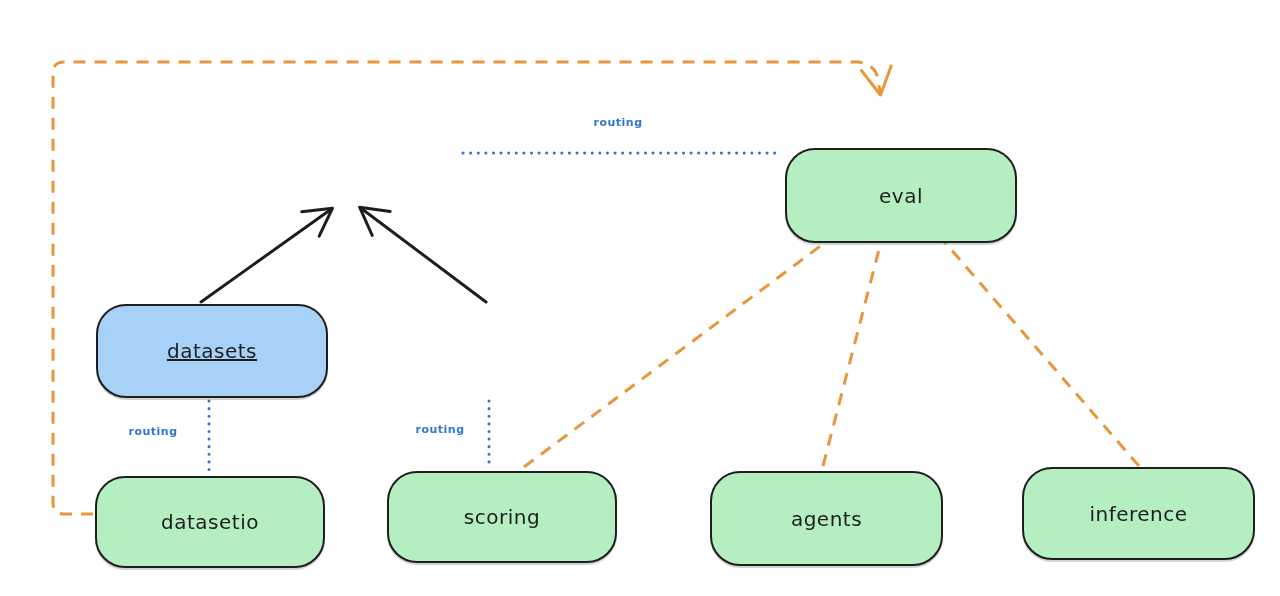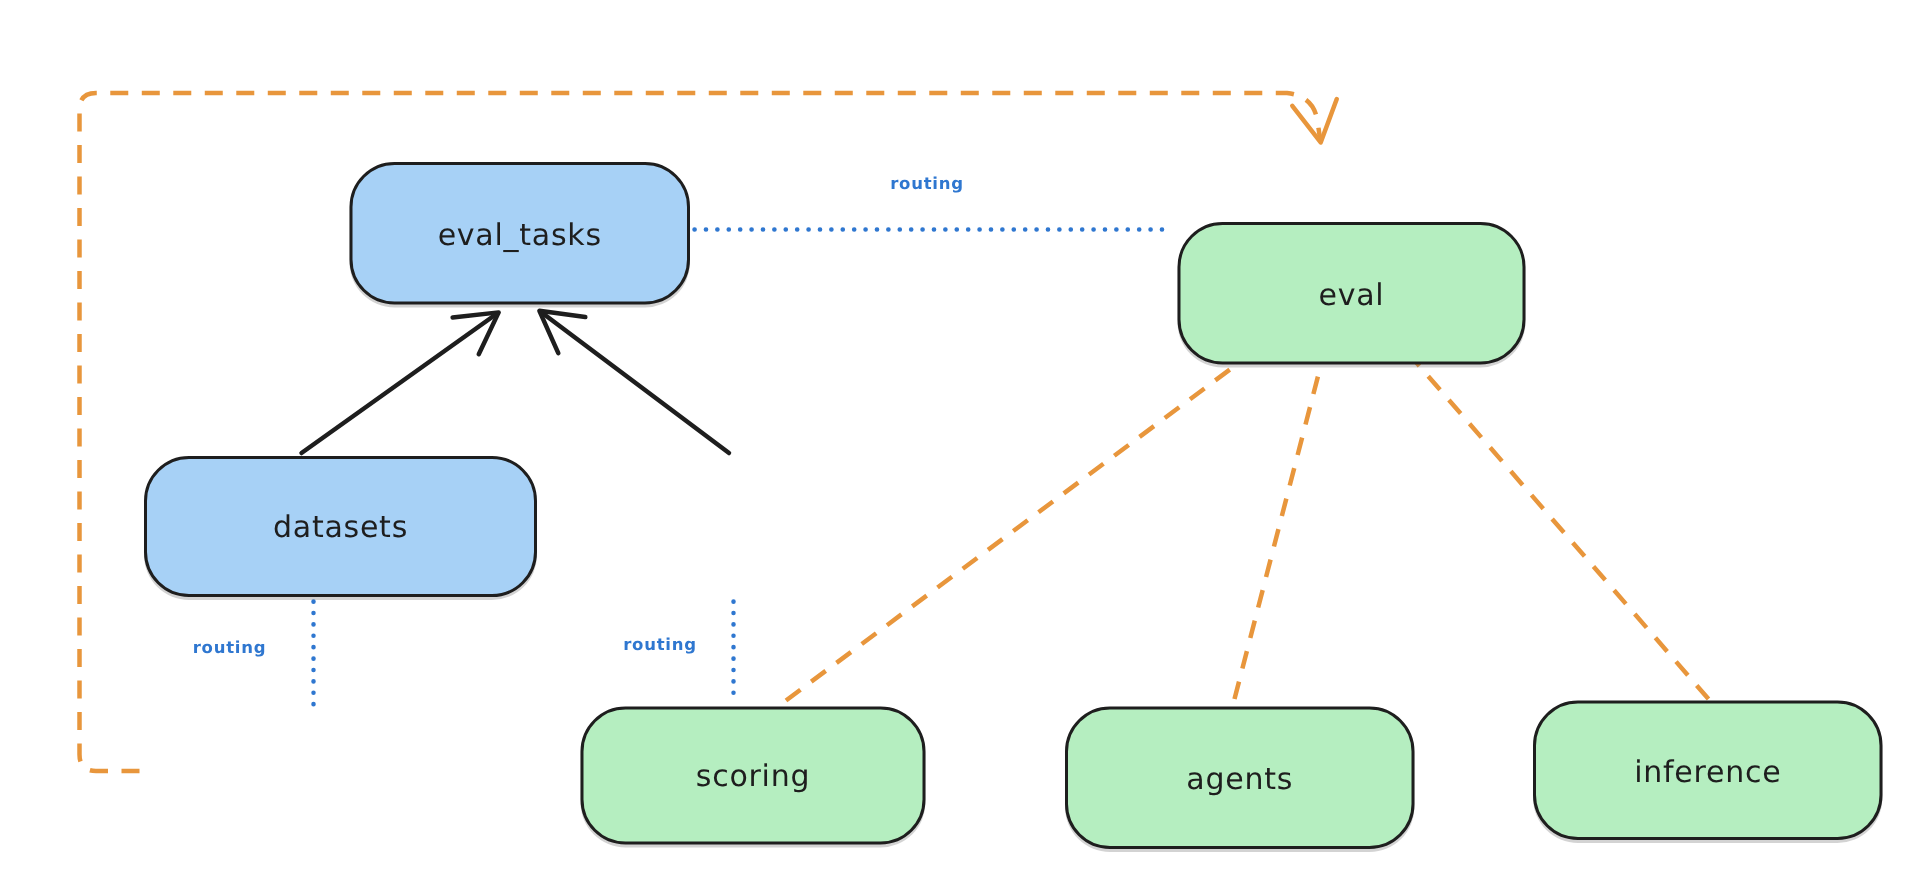--- a/index.html
+++ b/index.html
@@ -50,21 +50,21 @@
     font-size: 20px;
     letter-spacing: 0.5px;
     color: var(--stroke-dark, #1e1e1e);
     box-shadow: 0 2px 0 rgba(110, 110, 110, 0.30);
   }
   .node.blue  { background: var(--blue-fill,  #a7d1f6); }
   .node.green { background: var(--green-fill, #b5eec0); }
 
   #node-eval_tasks        { left: 233px;  top: 108px; width: 227px; height: 95px; }
   #node-eval              { left: 785px;  top: 104px; width: 232px; height: 95px; margin-top: 44px; }
-  #node-datasets          { left: 96px;   top: 304px; width: 262px; height: 94px; }
+  #node-datasets          { left: 96px;   top: 304px; width: 232px; height: 94px; text-decoration: underline; }
   #node-scoring_functions { left: 377px;  top: 304px; width: 230px; height: 94px; }
   #node-datasetio         { left: 95px;   top: 476px; width: 230px; height: 92px; }
   #node-scoring           { left: 387px;  top: 471px; width: 230px; height: 92px; }
   #node-agents            { left: 710px;  top: 471px; width: 233px; height: 95px; }
   #node-inference         { left: 1022px; top: 467px; width: 233px; height: 93px; }
 
   .routing-label {
     position: absolute;
     width: 100px;
     text-align: center;
@@ -98,28 +98,28 @@
     <path class="edge-dotted" d="M 463 153 L 781 153" stroke="#2f77d0"></path>
     <path class="edge-dotted" d="M 209 401 L 209 472" stroke="#2f77d0"></path>
     <path class="edge-dotted" d="M 489 401 L 489 467" stroke="#2f77d0"></path>
 
     <path class="edge-dashed" d="M 93 514 L 64 514 Q 53 514 53 503 L 53 73 Q 53 62 64 62 L 858 62 Q 875 64 878 79 L 880 92" stroke="#e8963c" marker-end="url(#arrow-orange)"></path>
     <path class="edge-dashed" d="M 524 467 L 870 209" stroke="#e8963c" marker-end="url(#arrow-orange)"></path>
     <path class="edge-dashed" d="M 823 466 L 890 207" stroke="#e8963c" marker-end="url(#arrow-orange)"></path>
     <path class="edge-dashed" d="M 1139 466 L 915 208" stroke="#e8963c" marker-end="url(#arrow-orange)"></path>
   </svg>
 
-  <div class="node blue" id="node-eval_tasks">
-    <span class="node-label">eval_tasks</span>
-  </div>
   <div class="node green" id="node-eval">
     <span class="node-label">eval</span>
   </div>
   <div class="node blue" id="node-datasets">
     <span class="node-label">datasets</span>
+  </div>
+  <div class="node green" id="node-datasetio">
+    <span class="node-label">datasetio</span>
   </div>
   <div class="node green" id="node-agents">
     <span class="node-label">agents</span>
   </div>
   <div class="node green" id="node-scoring">
     <span class="node-label">scoring</span>
   </div>
   <div class="node green" id="node-inference">
     <span class="node-label">inference</span>
   </div>

